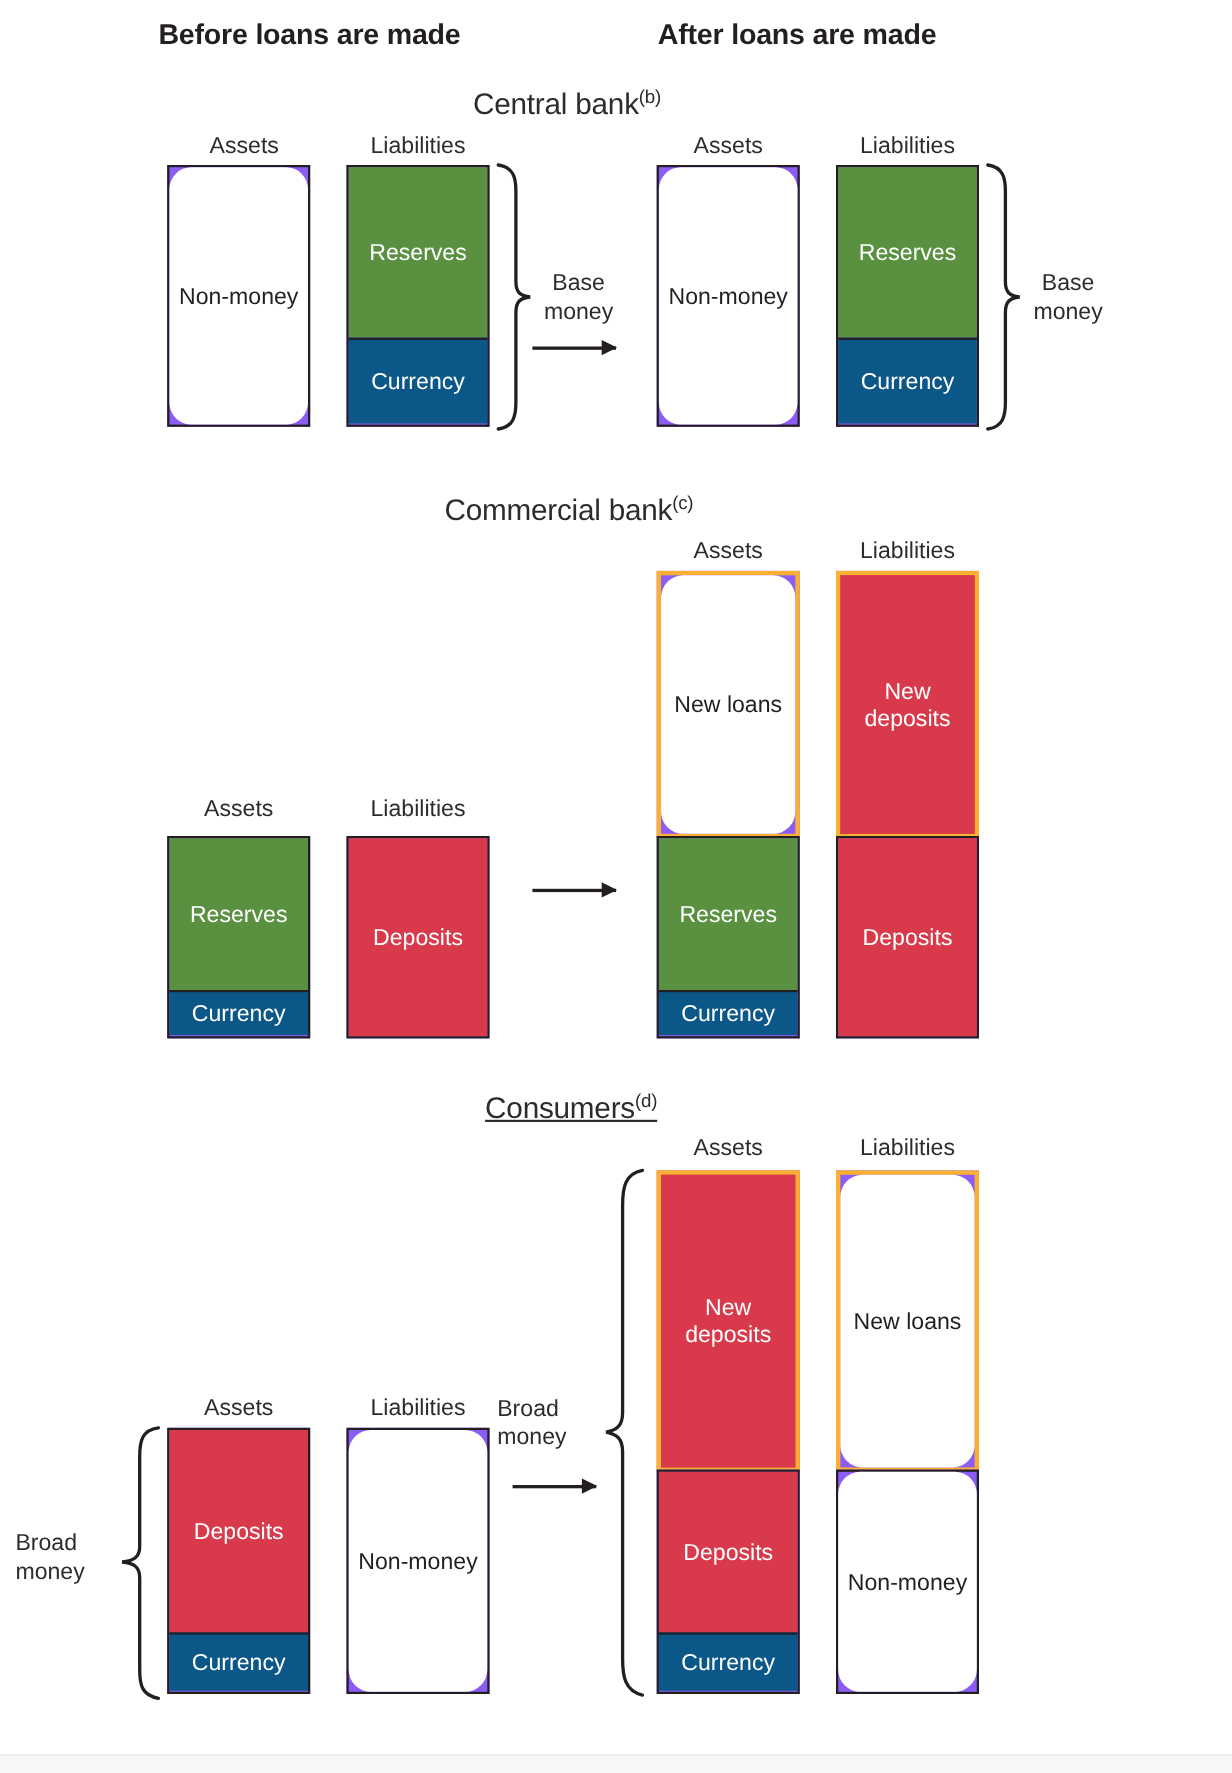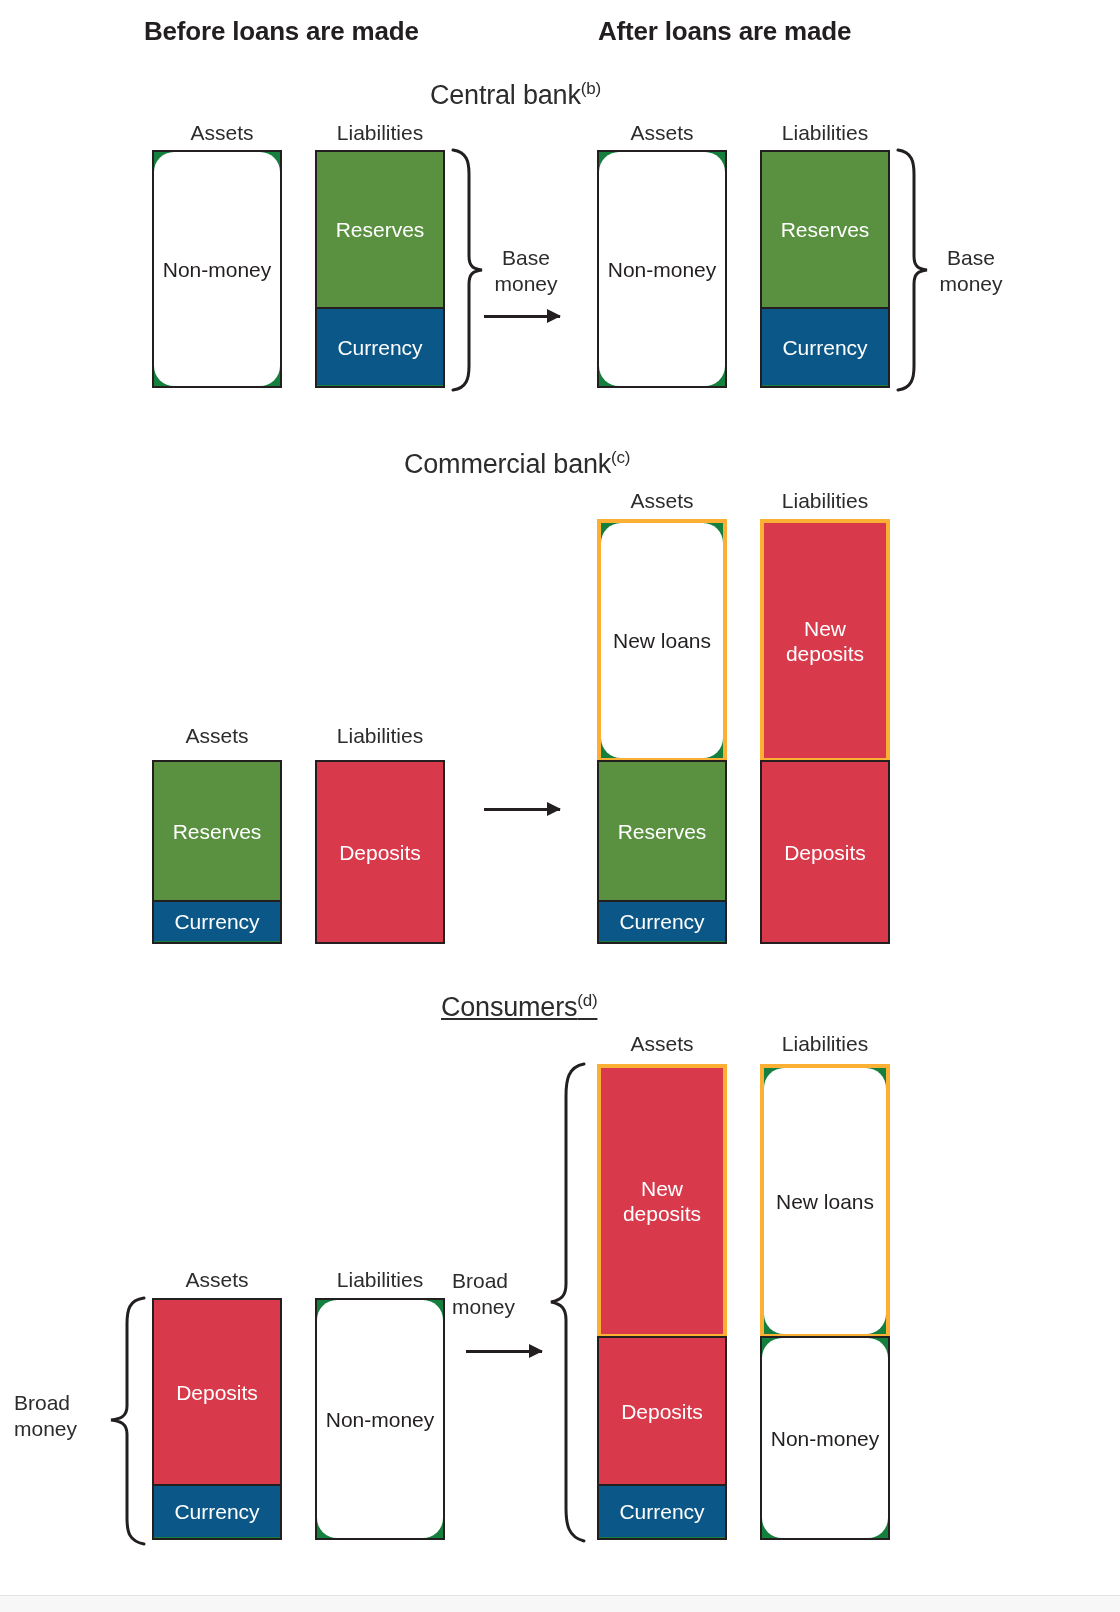--- a/index.html
+++ b/index.html
@@ -26,21 +26,21 @@
     white-space:nowrap;text-align:center;
   }
   .brace-label{
     position:absolute;font-size:21px;color:#2c2c2c;line-height:26px;
     text-align:center;white-space:nowrap;
   }
 
   
   .box{
     position:absolute;box-sizing:border-box;
-    border:2.5px solid #231f20;background:#15803d;
+    border:2.5px solid #231f20;background:#8b5cf6;
   }
   .seg{
     position:absolute;left:0;width:100%;box-sizing:border-box;
     display:flex;align-items:center;justify-content:center;
     font-size:21px;line-height:25px;text-align:center;
   }
   .seg.white{background:#ffffff;color:#231f20;border-radius:20px;}
   .seg.green{background:#5a9141;color:#ffffff;}
   .seg.blue{background:#0b5787;color:#ffffff;}
   .seg.red{background:#d83a4c;color:#ffffff;}

